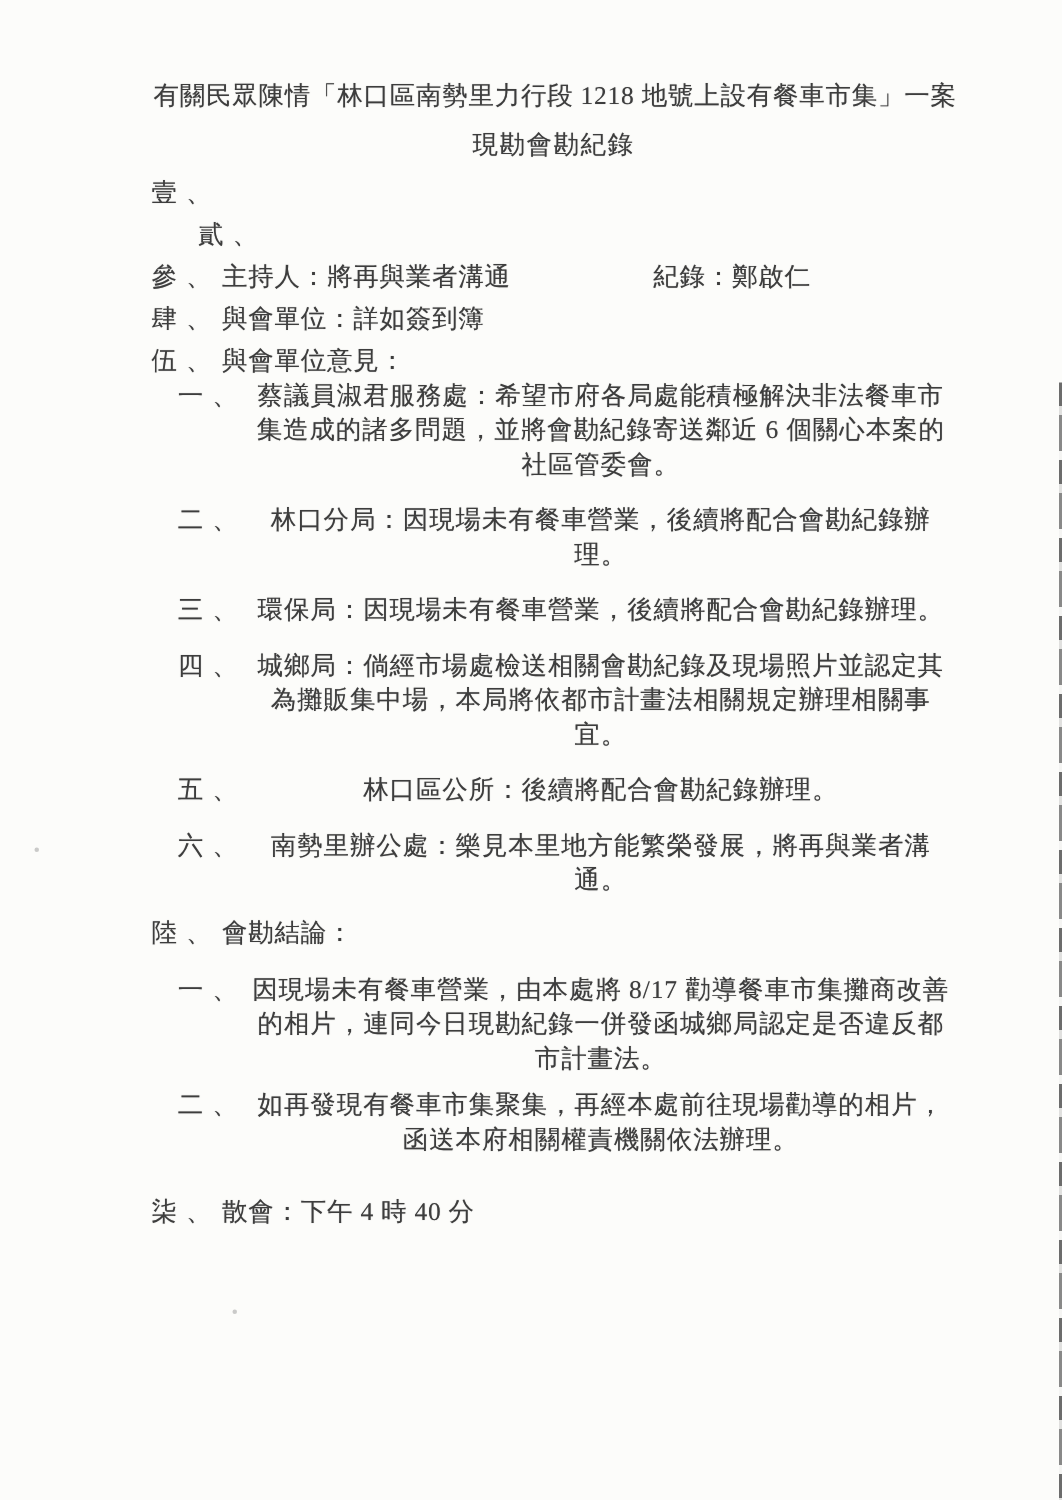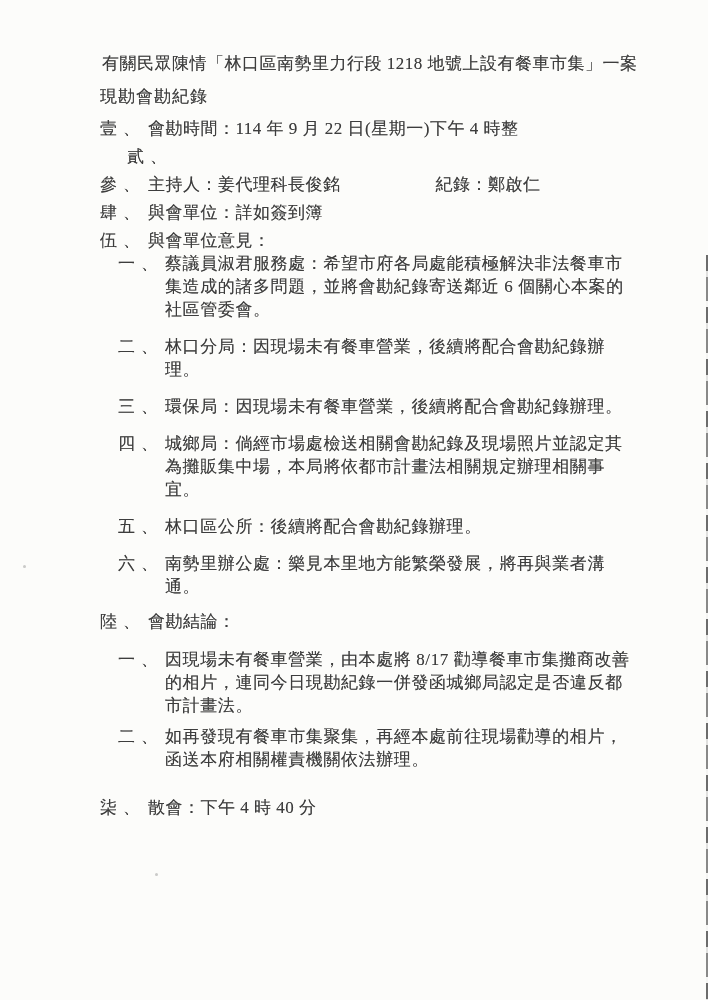--- a/index.html
+++ b/index.html
@@ -12,20 +12,21 @@
     width: 708px;
     height: 1000px;
     margin: 0 auto;
     background: #fcfcfa;
     overflow: hidden;
     font-family: "Liberation Serif", "DejaVu Serif", serif;
     color: #3d3d3d;
     box-sizing: border-box;
     padding: 54px 70px 0 100px;
     text-shadow: 0 0 0.6px rgba(70,70,70,0.55);
+    text-align: center;
   }
   .doc-title {
     font-size: 17px;
     line-height: 20px;
     letter-spacing: 0.5px;
     white-space: nowrap;
     margin-left: 2px;
   }
   .doc-subtitle {
     font-size: 17px;
@@ -98,30 +99,29 @@
 </head>
 <body>
 
 <div class="page">
 
   <div class="doc-title">有關民眾陳情「林口區南勢里力行段 1218 地號上設有餐車市集」一案</div>
   <div class="doc-subtitle">現勘會勘紀錄</div>
 
   <div class="info-row first">
     <span class="marker">壹、</span>
-    <span class="text">會勘時間：114 年 9 月 22 日(星期一)下午 4 時整</span>
   </div>
 
   <div class="info-row indented">
     <span class="marker">貳、</span>
   </div>
 
   <div class="info-row">
     <span class="marker">參、</span>
-    <span class="text">主持人：姜代理科長俊銘</span>
+    <span class="text">主持人：將再與業者溝通</span>
     <span class="recorder">紀錄：鄭啟仁</span>
   </div>
 
   <div class="info-row">
     <span class="marker">肆、</span>
     <span class="text">與會單位：詳如簽到簿</span>
   </div>
 
   <div class="info-row heading-row">
     <span class="marker">伍、</span>

